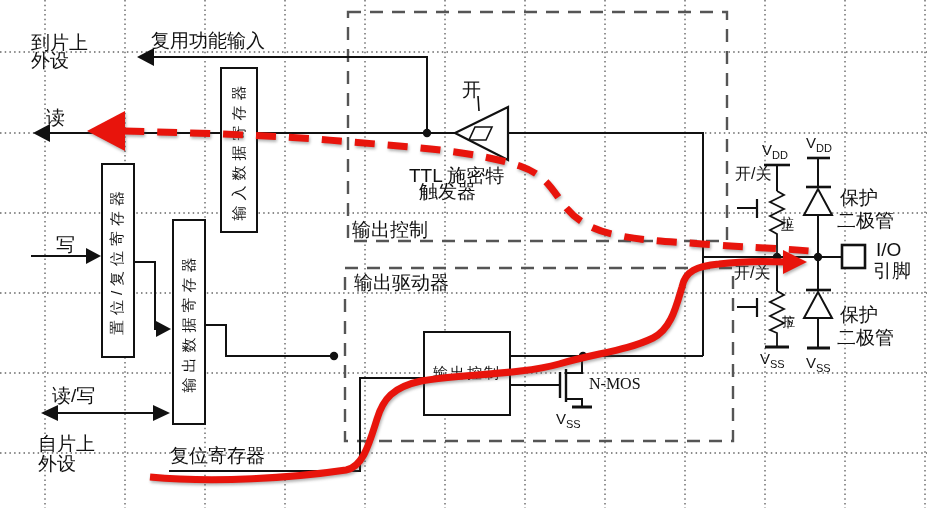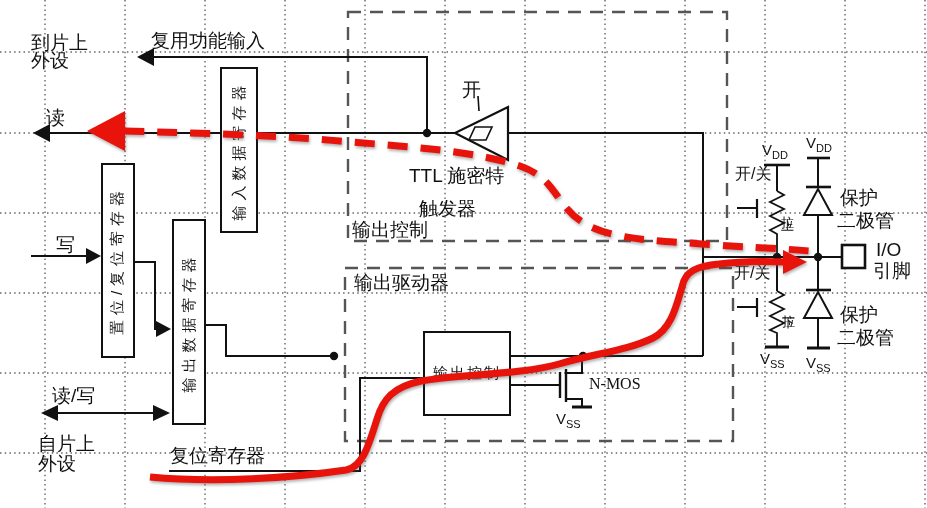--- a/index.html
+++ b/index.html
@@ -154,21 +154,21 @@
   <div class="lbl" style="left:46px;top:107px;">读</div>
   <div class="lbl" style="left:56px;top:234px;">写</div>
   <div class="lbl" style="left:52px;top:385px;">读/写</div>
   <div class="lbl" style="left:38px;top:433px;">自片上</div>
   <div class="lbl" style="left:38px;top:453px;">外设</div>
   <div class="lbl" style="left:170px;top:445px;">复位寄存器</div>
   <div class="lbl" style="left:352px;top:219px;">输出控制</div>
   <div class="lbl" style="left:354px;top:272px;">输出驱动器</div>
   <div class="lbl" style="left:462px;top:79px;">开</div>
   <div class="lbl" style="left:409px;top:165px;">TTL 施密特</div>
-  <div class="lbl" style="left:419px;top:181px;margin-top:17px;">触发器</div>
+  <div class="lbl" style="left:419px;top:181px;">触发器</div>
   <div class="lbl sm" style="left:589px;top:374px;font-family:Liberation Serif, serif;">N-MOS</div>
   <div class="lbl vr" style="left:556px;top:410px;"><span>V</span><sub>SS</sub></div>
   <div class="lbl vr" style="left:762px;top:141px;"><span>V</span><sub>DD</sub></div>
   <div class="lbl vr" style="left:806px;top:134px;"><span>V</span><sub>DD</sub></div>
   <div class="lbl sm" style="left:735px;top:164px;">开/关</div>
   <div class="lbl sm" style="left:734px;top:263px;">开/关</div>
   <div class="lbl vtext" style="left:781px;top:206px;">拉上</div>
   <div class="lbl vtext" style="left:782px;top:305px;">拉下</div>
   <div class="lbl vr" style="left:760px;top:350px;"><span>V</span><sub>SS</sub></div>
   <div class="lbl vr" style="left:806px;top:354px;"><span>V</span><sub>SS</sub></div>

